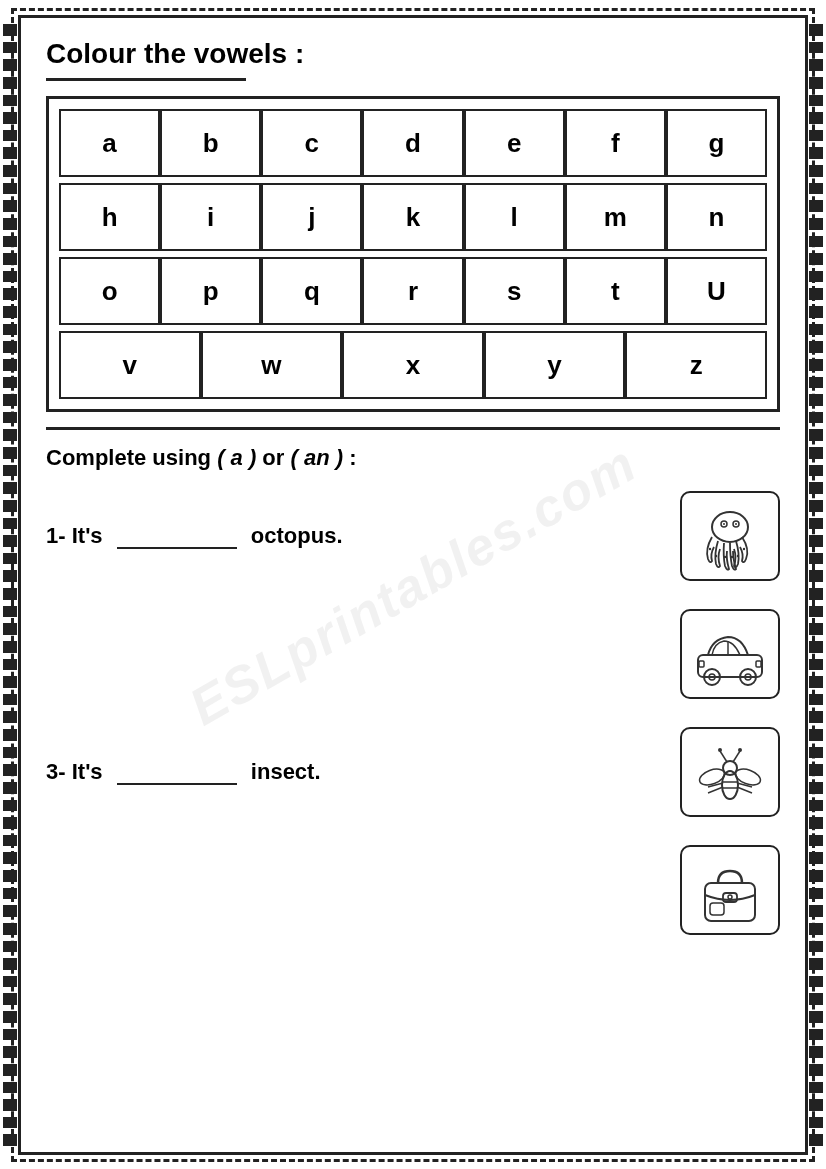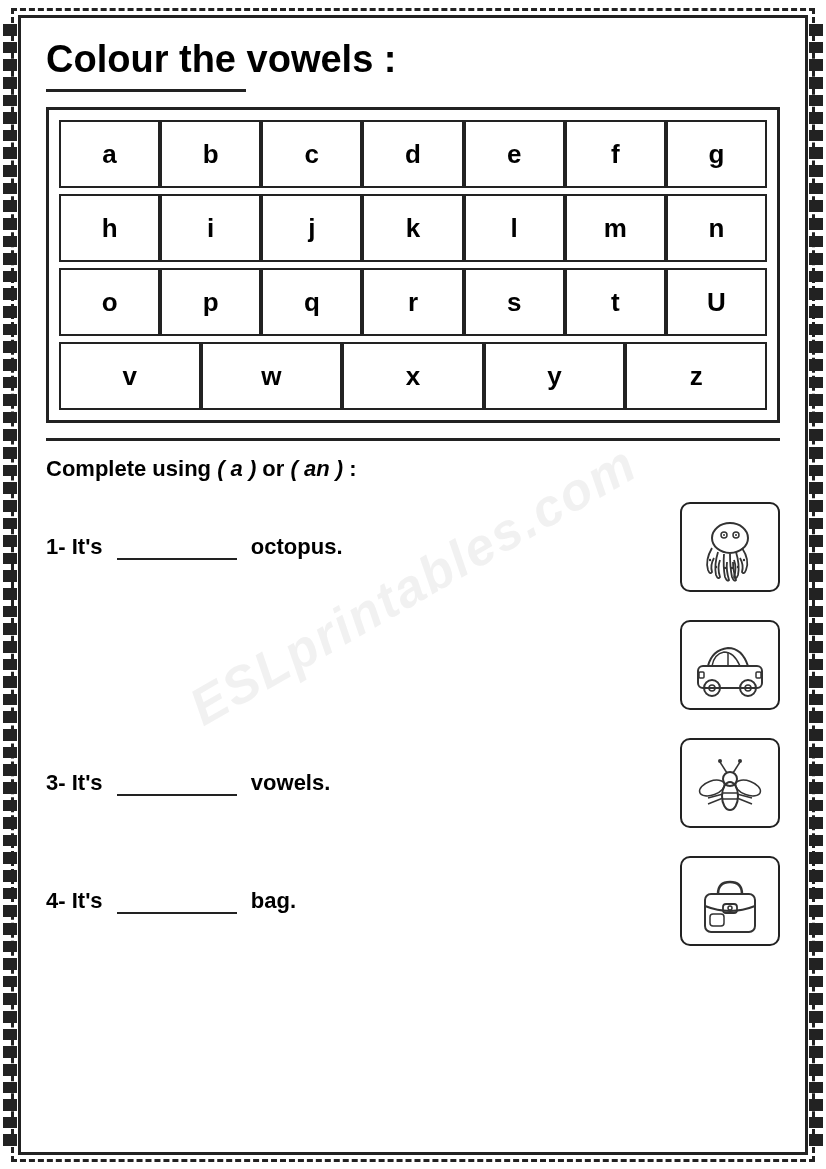--- a/index.html
+++ b/index.html
@@ -66,21 +66,21 @@
       width: 14px;
       height: 14px;
       background: #222;
     }
 
     .content {
       padding: 20px 25px 20px 25px;
     }
 
     .section-title {
-      font-size: 38px;
+      font-size: 28px;
       font-weight: bold;
       margin-bottom: 8px;
       font-family: Arial, sans-serif;
     }
 
     .underline-bar {
       width: 200px;
       height: 3px;
       background: #222;
       margin-bottom: 15px;
@@ -433,21 +433,21 @@
           <rect x="9" y="44" width="5" height="6" rx="1" fill="none" stroke="#333" stroke-width="1.5"></rect>
         </svg>
       </div>
     </div>
 
     <div class="exercise-item">
       <div class="exercise-text">
         <span>3-</span>
         <span>It's</span>
         <span class="answer-line"></span>
-        <span>vowels.</span>
+        <span>insect.</span>
       </div>
       <div class="image-box">
 
         <svg class="illustration" viewBox="0 0 80 75">
 
           <ellipse cx="40" cy="50" rx="8" ry="14" fill="none" stroke="#333" stroke-width="2"></ellipse>
 
           <circle cx="40" cy="33" r="7" fill="none" stroke="#333" stroke-width="2"></circle>
 
           <line x1="37" y1="27" x2="30" y2="16" stroke="#333" stroke-width="1.5"></line>
@@ -463,26 +463,20 @@
           <line x1="47" y1="48" x2="62" y2="52" stroke="#333" stroke-width="1.5"></line>
           <line x1="47" y1="52" x2="62" y2="58" stroke="#333" stroke-width="1.5"></line>
 
           <line x1="33" y1="47" x2="47" y2="47" stroke="#333" stroke-width="1.5"></line>
           <line x1="33" y1="53" x2="47" y2="53" stroke="#333" stroke-width="1.5"></line>
         </svg>
       </div>
     </div>
 
     <div class="exercise-item">
-      <div class="exercise-text">
-        <span>4-</span>
-        <span>It's</span>
-        <span class="answer-line"></span>
-        <span>bag.</span>
-      </div>
       <div class="image-box">
 
         <svg class="illustration" viewBox="0 0 80 75">
 
           <rect x="15" y="30" width="50" height="38" rx="6" fill="none" stroke="#333" stroke-width="2"></rect>
 
           <path d="M15 42 Q40 52 65 42" fill="none" stroke="#333" stroke-width="2"></path>
 
           <path d="M28 30 Q28 18 40 18 Q52 18 52 30" fill="none" stroke="#333" stroke-width="2.5"></path>
 

